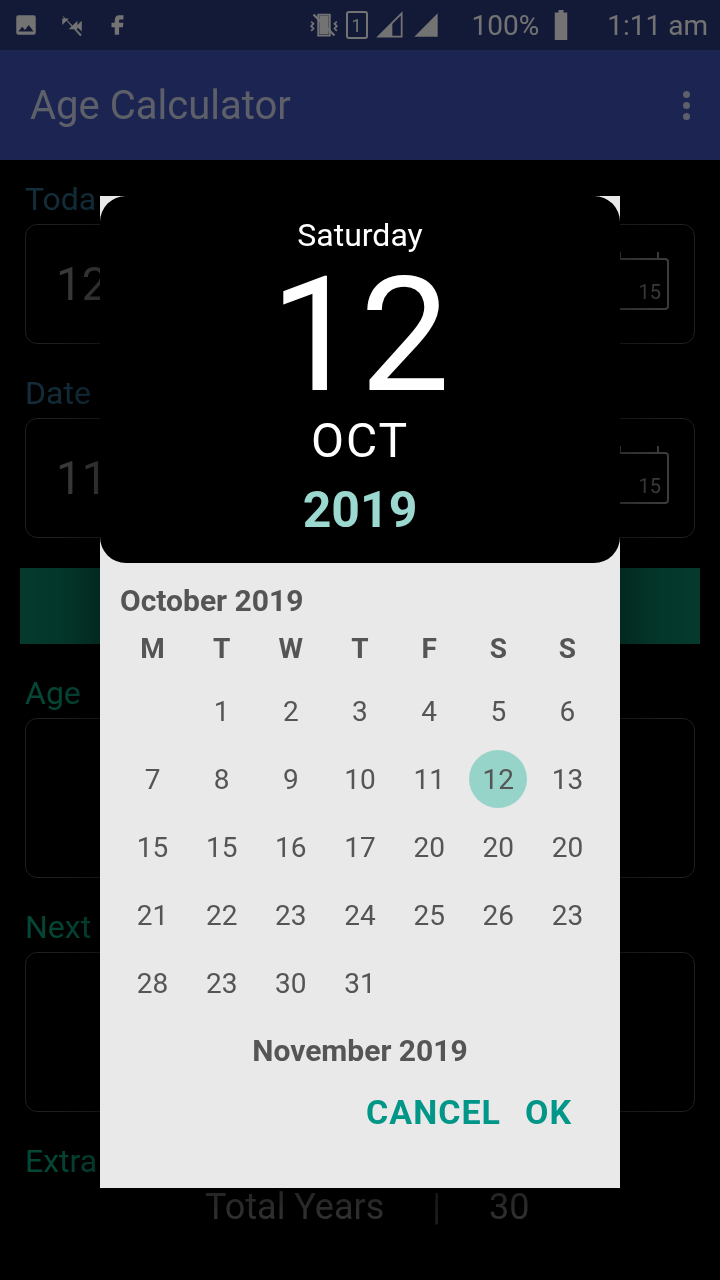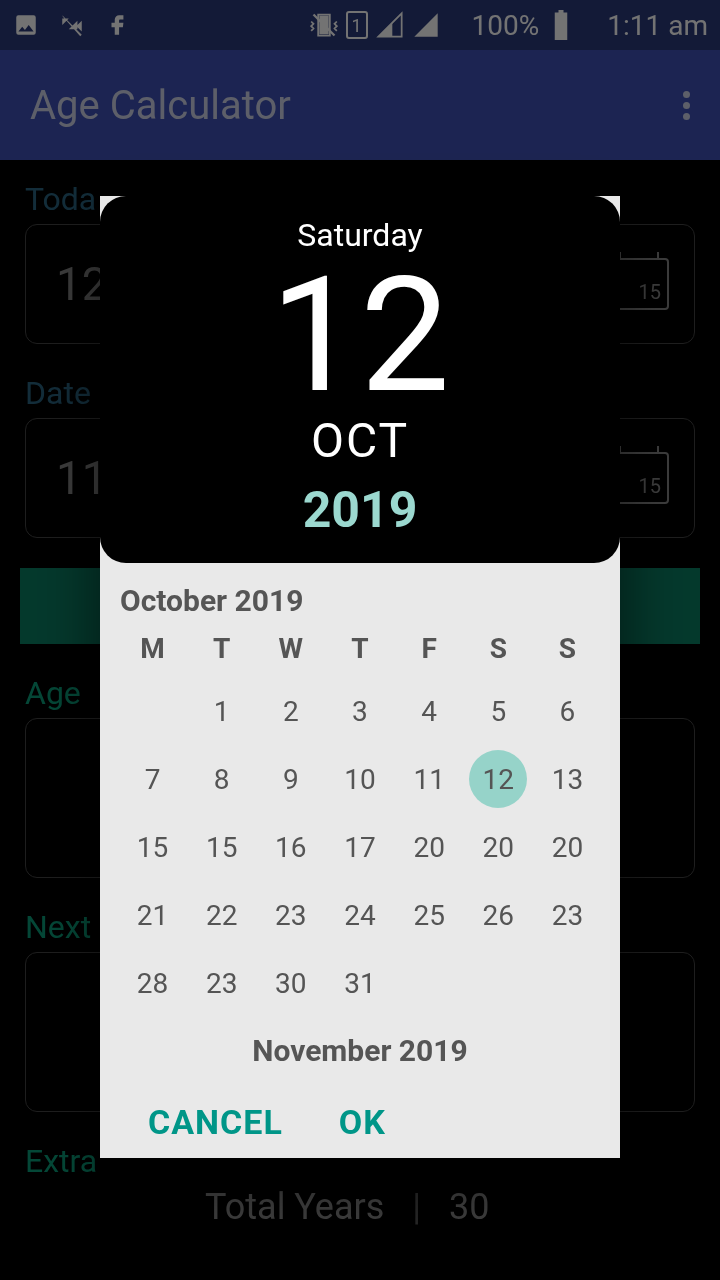--- a/index.html
+++ b/index.html
@@ -63,21 +63,21 @@
     border: 2px solid #888;
     border-radius: 4px;
   }
   .cal-icon::before {
     content:'';
     position:absolute; top:-8px; left:8px; right:8px; height:6px;
     border-left:2px solid #888; border-right:2px solid #888;
   }
   .cal-icon-num { font-size:20px; position:absolute; right:6px; bottom:4px; color:#888; }
   .green-bar { background:#0a7e63; height:76px; margin: 0 -5px 30px; }
-  .extra-row { display:flex; align-items:center; gap:28px; color:#888; font-size:36px; padding-left:180px; }
+  .extra-row { display:flex; align-items:center; gap:48px; color:#888; font-size:36px; padding-left:180px; }
 
   
   .overlay {
     position: fixed; inset: 0;
     background: rgba(0,0,0,0.55);
     display: flex;
     align-items: flex-start;
     justify-content: center;
   }
 
@@ -114,25 +114,25 @@
   .cal-day.empty { visibility: hidden; }
   .cal-day.selected::before {
     content:'';
     position:absolute;
     width: 58px; height: 58px;
     background: #96d3c9;
     border-radius: 50%;
     z-index: 0;
   }
   .cal-day.selected span { position: relative; z-index:1; }
-  .next-month-title { text-align:center; font-size:30px; font-weight:700; color:#555; margin:28px 0 10px; }
+  .next-month-title { text-align:center; font-size:30px; font-weight:700; color:#555; margin:28px 0 0; }
 
   .dialog-buttons {
-    display:flex; gap: 56px;
-    padding: 24px 48px 16px;
+    display:flex; justify-content:flex-end; gap: 24px;
+    padding: 24px 48px 56px;
   }
   .dialog-buttons button {
     background:none; border:none;
     color:#009688; font-size:34px; font-weight:700; letter-spacing:1px;
     cursor:pointer;
   }
 </style>
 </head>
 <body>
 

